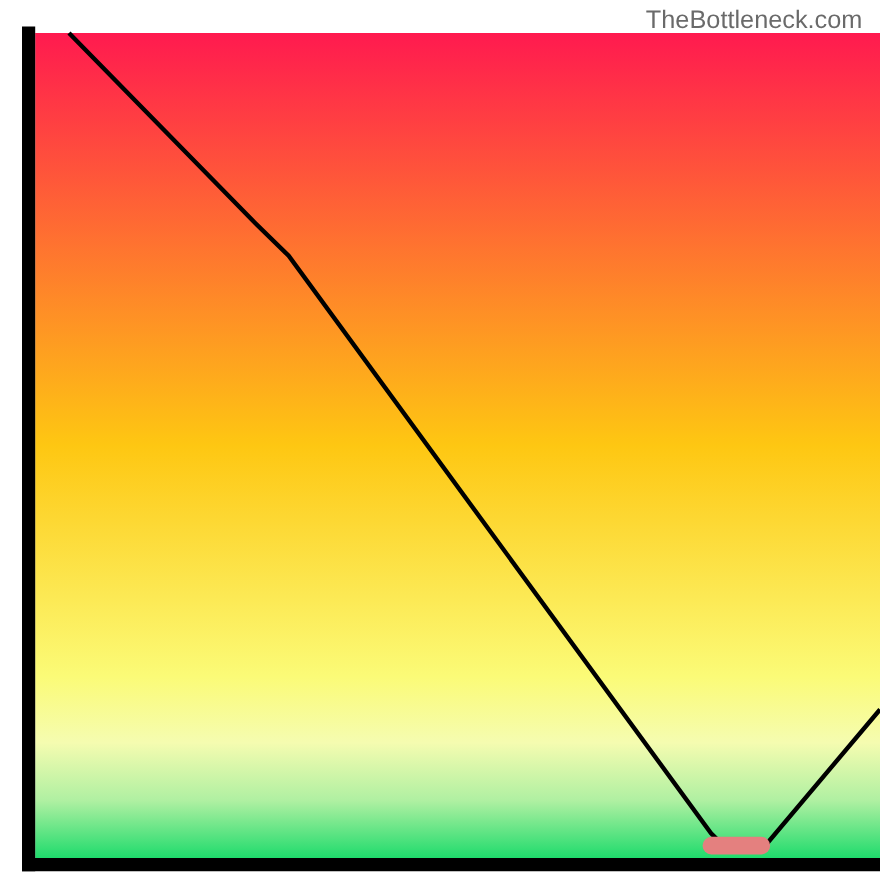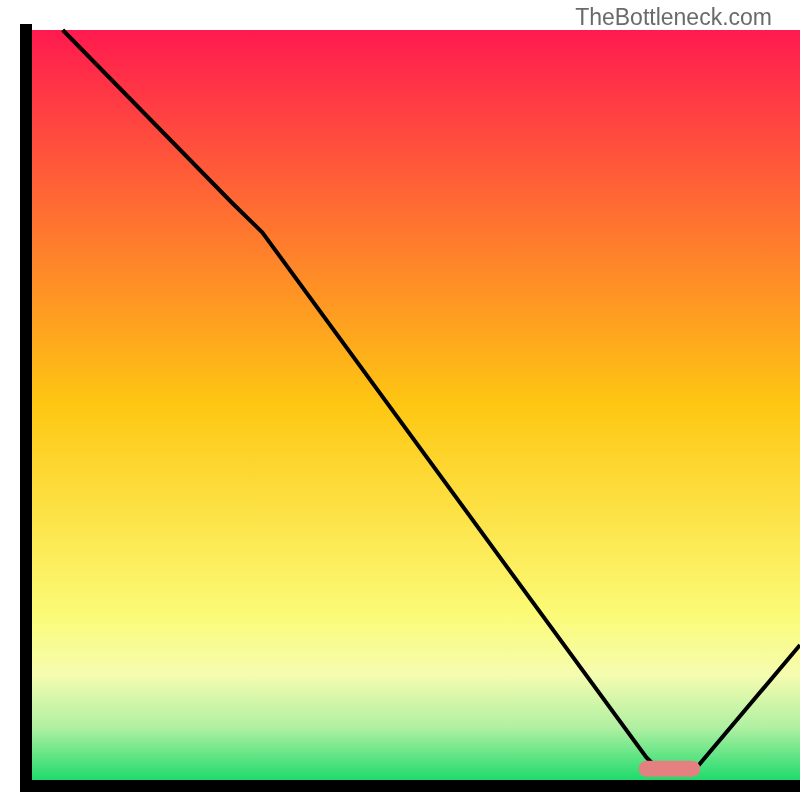--- a/index.html
+++ b/index.html
@@ -11,21 +11,21 @@
     font-family: Arial, sans-serif;
   }
   .chart-container {
     position: relative;
     width: 800px;
     height: 800px;
   }
   .attribution {
     position: absolute;
     top: 4px;
-    right: 28px;
+    right: 16px;
     font-size: 23px;
     color: #6a6a6a;
     font-weight: normal;
     z-index: 10;
   }
   svg {
     display: block;
   }
 </style>
 </head>

